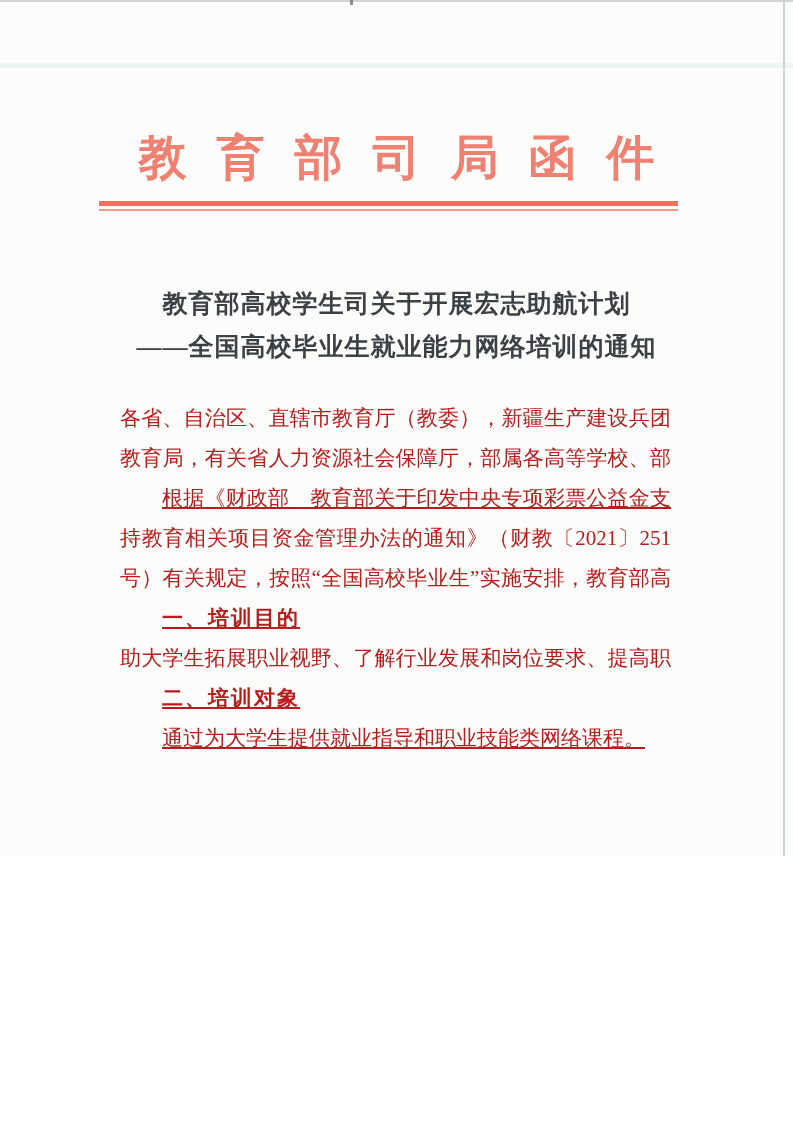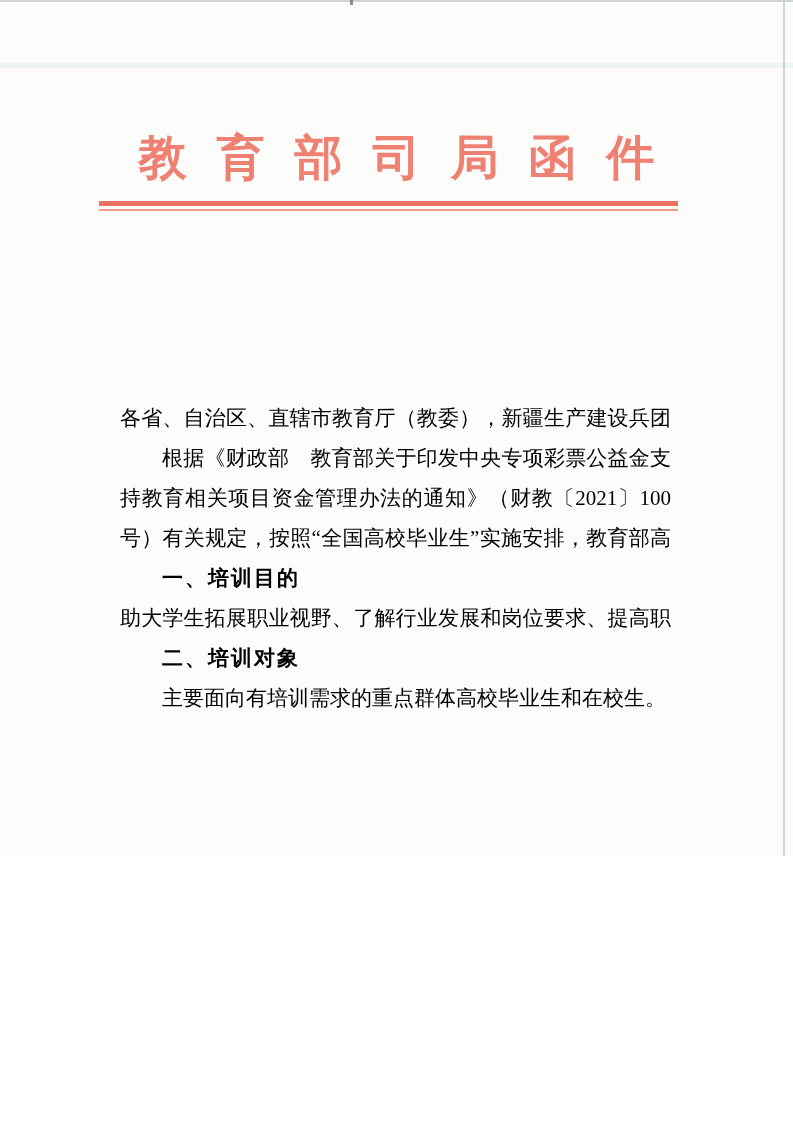--- a/index.html
+++ b/index.html
@@ -36,32 +36,32 @@
   .doc-title{
     position:absolute;left:0;top:282px;width:793px;
     text-align:center;color:#3b4144;
     font-size:25px;font-weight:bold;line-height:43px;
     letter-spacing:1px;
   }
 
   
   .doc-body{
     position:absolute;left:120px;top:398px;width:551px;
-    color:#000000;font-size:21px;letter-spacing:0;
+    color:#b91c1c;font-size:21px;letter-spacing:0;
   }
   .line{
     height:40px;line-height:40px;
     white-space:nowrap;
   }
   .line.justify{
     white-space:normal;
     text-align:justify;
     text-align-last:justify;
   }
-  .line.indent{text-indent:42px;}
+  .line.indent{text-indent:42px;text-decoration:underline;}
   .line.heading{
     font-family:"Liberation Sans","DejaVu Sans",sans-serif;
     font-weight:bold;letter-spacing:2px;
   }
 </style>
 </head>
 <body>
 
 <div class="page">
 
@@ -69,28 +69,33 @@
   <div class="scan-tick-top"></div>
   <div class="scan-band-top"></div>
   <div class="scan-edge-right"></div>
   <div class="scan-edge-bottom"></div>
 
   <div class="letterhead">教育部司局函件</div>
 
   <div class="rule rule-top-thick"></div>
   <div class="rule rule-top-thin"></div>
 
+  <div class="doc-title">
+    <div>教育部高校学生司关于开展宏志助航计划</div>
+    <div>——全国高校毕业生就业能力网络培训的通知</div>
+  </div>
 
   <div class="doc-body">
       <div class="line justify">各省、自治区、直辖市教育厅（教委），新疆生产建设兵团</div>
+      <div class="line justify">教育局，有关省人力资源社会保障厅，部属各高等学校、部</div>
       <div class="line justify indent">根据《财政部　教育部关于印发中央专项彩票公益金支</div>
-      <div class="line justify">持教育相关项目资金管理办法的通知》（财教〔2021〕100</div>
+      <div class="line justify">持教育相关项目资金管理办法的通知》（财教〔2021〕251</div>
       <div class="line justify">号）有关规定，按照“全国高校毕业生”实施安排，教育部高</div>
       <div class="line heading indent">一、培训目的</div>
       <div class="line justify">助大学生拓展职业视野、了解行业发展和岗位要求、提高职</div>
       <div class="line heading indent">二、培训对象</div>
-      <div class="line left indent">主要面向有培训需求的重点群体高校毕业生和在校生。</div>
+      <div class="line left indent">通过为大学生提供就业指导和职业技能类网络课程。</div>
     </div>
 
   <div class="rule rule-bottom-thin"></div>
   <div class="rule rule-bottom-thick"></div>
 
 </div>
 
 </body></html>

